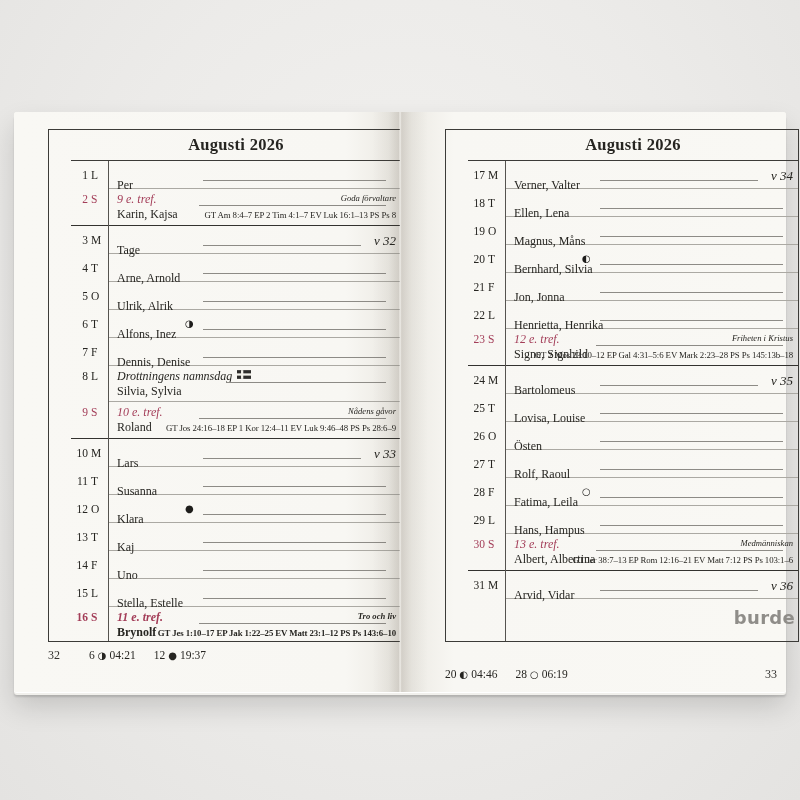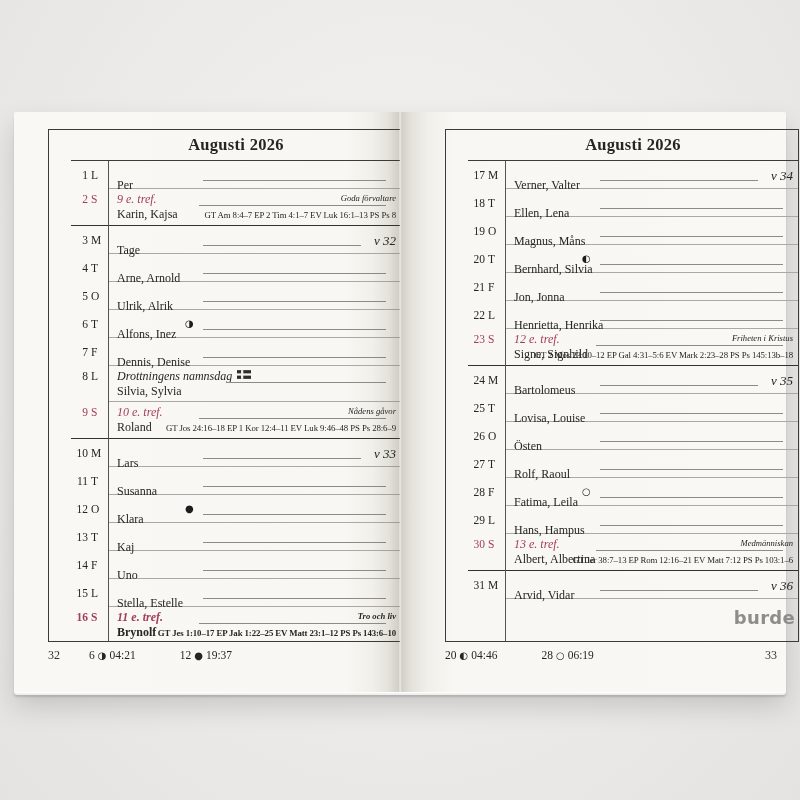--- a/index.html
+++ b/index.html
@@ -58,23 +58,23 @@
   .theme{position:absolute;right:5px;top:4px;font-size:8.6px;font-style:italic;white-space:nowrap;}
   .refs{position:absolute;right:5px;top:21px;font-size:8.8px;white-space:nowrap;letter-spacing:-0.1px;}
   .flagicon{display:inline-block;margin-left:5px;vertical-align:1px;}
   .filler{flex:1 1 auto;position:relative;}
   .brand{position:absolute;right:3px;bottom:13px;font-family:"DejaVu Sans","Liberation Sans",sans-serif;
     font-size:18px;font-weight:bold;color:#8f8d89;letter-spacing:.3px;}
   .pfooter{position:relative;margin-top:6px;width:332px;display:flex;align-items:baseline;font-size:11.5px;}
   .page.left  .pfooter{margin-left:34px;}
   .page.right .pfooter{margin-left:45px;}
   .pagenum{font-size:12px;color:#33322f;}
-  .moonset{display:flex;gap:44px;}
+  .moonset{display:flex;gap:18px;}
   .page.left .moonset{margin-left:29px;}
-  .page.right .pagenum{margin-left:auto;}
+  .page.right .pagenum{margin-left:auto;margin-top:19px;}
   .msym{font-family:"DejaVu Sans",sans-serif;font-size:10px;margin:0 3px;}
 </style>
 </head>
 <body>
 
 <div class="book">
   <div class="page left">
     <div class="ptable">
       <div class="ptitle">Augusti 2026</div>
       <div class="rows">

